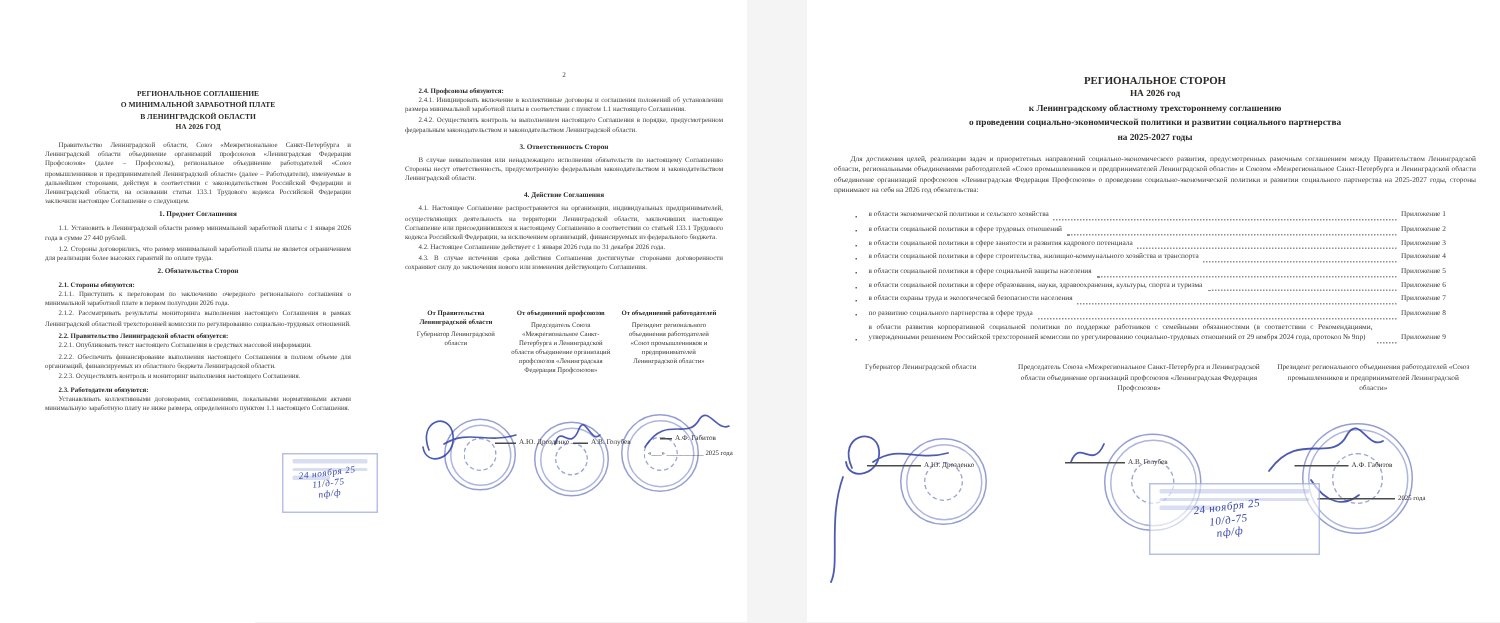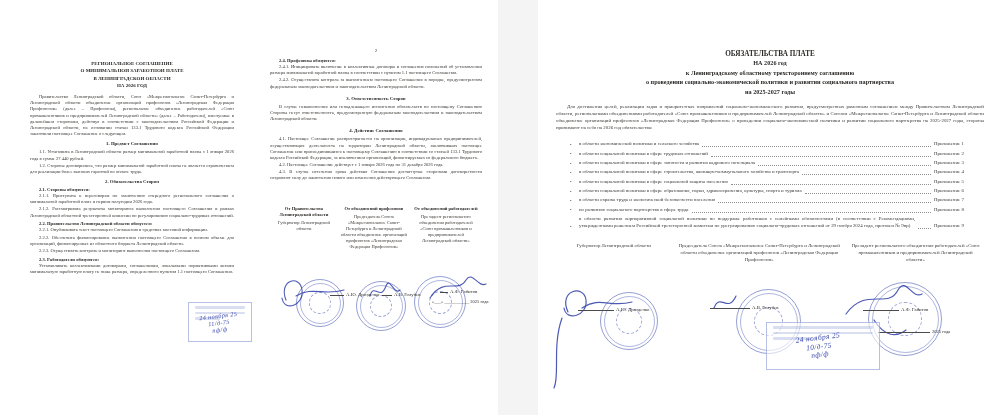--- a/index.html
+++ b/index.html
@@ -155,21 +155,21 @@
       </div>
       <div class="dateline" style="left:180px; top:299px;">
         <span>«___» ___________ 2025 года</span>
       </div>
     </div>
   </div>
 
   <div class="page" id="page3">
     <div class="inner3">
       <div>
-        <div class="p3-title1">ОБЯЗАТЕЛЬСТВА ПЛАТЕ</div>
+        <div class="p3-title1">РЕГИОНАЛЬНОЕ СТОРОН</div>
         <div class="p3-title2">НА 2026 год</div>
         <div class="p3-title2">к Ленинградскому областному трехстороннему соглашению</div>
         <div class="p3-title2">о проведении социально-экономической политики и развитии социального партнерства</div>
         <div class="p3-title2">на 2025-2027 годы</div>
       </div>
       <p class="p3-intro">Для достижения целей, реализации задач и приоритетных направлений социально-экономического развития, предусмотренных рамочным соглашением между Правительством Ленинградской области, региональными объединениями работодателей «Союз промышленников и предпринимателей Ленинградской области» и Союзом «Межрегиональное Санкт-Петербурга и Ленинградской области объединение организаций профсоюзов «Ленинградская Федерация Профсоюзов» о проведении социально-экономической политики и развитии социального партнерства на 2025-2027 годы, стороны принимают на себя на 2026 год обязательства:</p>
 
       <div class="toc">
         <div class="toc-row">
           <span class="toc-text">в области экономической политики и сельского хозяйства</span>

